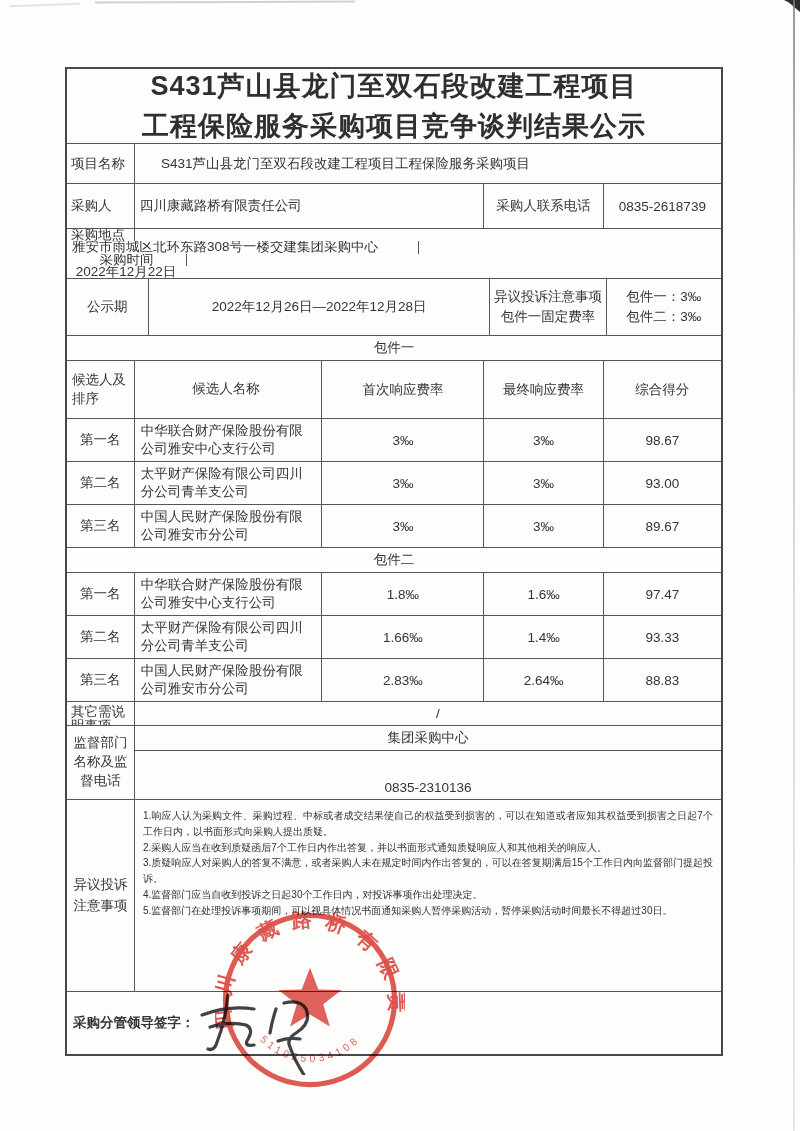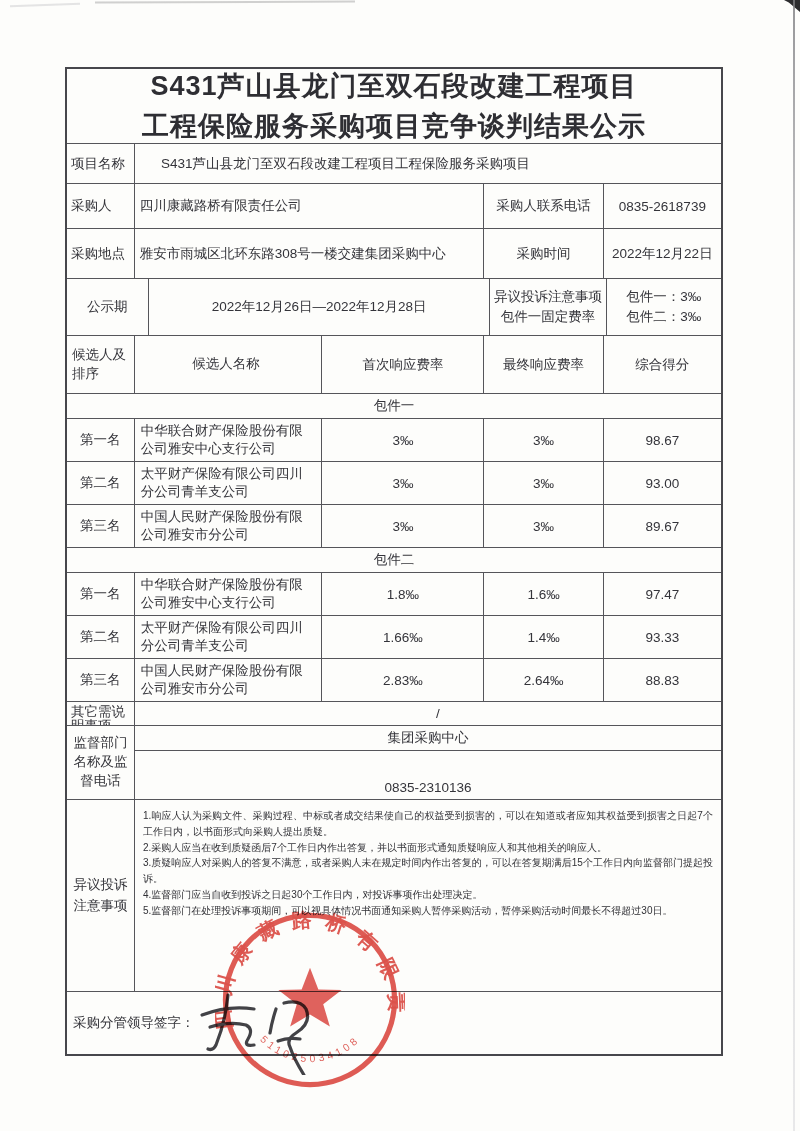--- a/index.html
+++ b/index.html
@@ -36,21 +36,21 @@
   .title-line { font-weight:bold; font-size:27px; letter-spacing:1px; line-height:1.5; color:#2e2e33; }
 
   .w-label { width:68px; padding:2px 4px; }
   .w-wide  { width:352px; padding:2px 5px; }
   .w-mid   { width:120px; padding:2px 3px; }
   .w-last  { width:118px; padding:2px 3px; }
   .w-rest  { flex:1; padding:2px 6px;margin-left:20px; }
 
   .r-project   { height:40px; }
   .r-purchaser { height:45px; }
-  .r-location  { height:50px; }
+  .r-location  { height:50px;flex-direction:column; }
   .r-publicity { height:57px;padding-left:16px; }
   .two-line { flex-direction:column; justify-content:center; line-height:1.45; text-align:center; }
 
   .r-chead { height:58px; }
   .col-rank  { width:68px;  padding:2px 5px; line-height:1.35; }
   .col-name  { width:189px; padding:2px 10px 2px 6px; line-height:1.35; }
   .col-first { width:163px; padding:2px 4px; }
   .col-final { width:120px; padding:2px 4px; }
   .col-score { width:118px; padding:2px 4px; }
 
@@ -64,21 +64,21 @@
   .supv-label { line-height:1.4; }
   .supv-right { flex:1; display:flex; flex-direction:column;gap:24px; }
   .supv-sub { flex:1; display:flex; align-items:center; justify-content:center; }
   .supv-sub:first-child { border-bottom:1px solid #55555a; }
 
   .r-notes { height:192px; }
   .notes-label { line-height:1.5; }
   .notes-body { flex:1; padding:8px 8px 4px 8px; display:flex; flex-direction:column; justify-content:flex-start; align-items:stretch; }
   .note-line { font-size:10px; line-height:1.58; text-align:justify; color:#313136; }
 
-  .r-sign { height:62px; }
+  .r-sign { height:62px;font-weight:bold; }
   .r-sign .cell { width:100%; padding-left:6px; }
 
   
   .stamp { position:absolute; left:215px; top:905px; width:190px; height:190px; opacity:.88; mix-blend-mode:multiply; pointer-events:none; }
   .signature { position:absolute; left:188px; top:983px; width:165px; height:92px; pointer-events:none; }
 </style>
 </head>
 <body>
 
 <div class="scan-top-line"></div>
@@ -120,30 +120,30 @@
     <div class="cell w-mid two-line">
       <div>异议投诉注意事项</div>
       <div>包件一固定费率</div>
     </div>
     <div class="cell w-last two-line">
       <div>包件一：3‰</div>
       <div>包件二：3‰</div>
     </div>
   </div>
 
+  <div class="row r-band">
+    <div class="cell c-center">包件一</div>
+  </div>
+
   <div class="row r-chead">
     <div class="cell col-rank c-left">候选人及排序</div>
     <div class="cell col-name c-center">候选人名称</div>
     <div class="cell col-first c-center">首次响应费率</div>
     <div class="cell col-final c-center">最终响应费率</div>
     <div class="cell col-score c-center">综合得分</div>
-  </div>
-
-  <div class="row r-band">
-    <div class="cell c-center">包件一</div>
   </div>
 
   <div class="row r-cand">
     <div class="cell col-rank c-center">第一名</div>
     <div class="cell col-name c-left">中华联合财产保险股份有限公司雅安中心支行公司</div>
     <div class="cell col-first c-center">3‰</div>
     <div class="cell col-final c-center">3‰</div>
     <div class="cell col-score c-center">98.67</div>
   </div>
   <div class="row r-cand">

